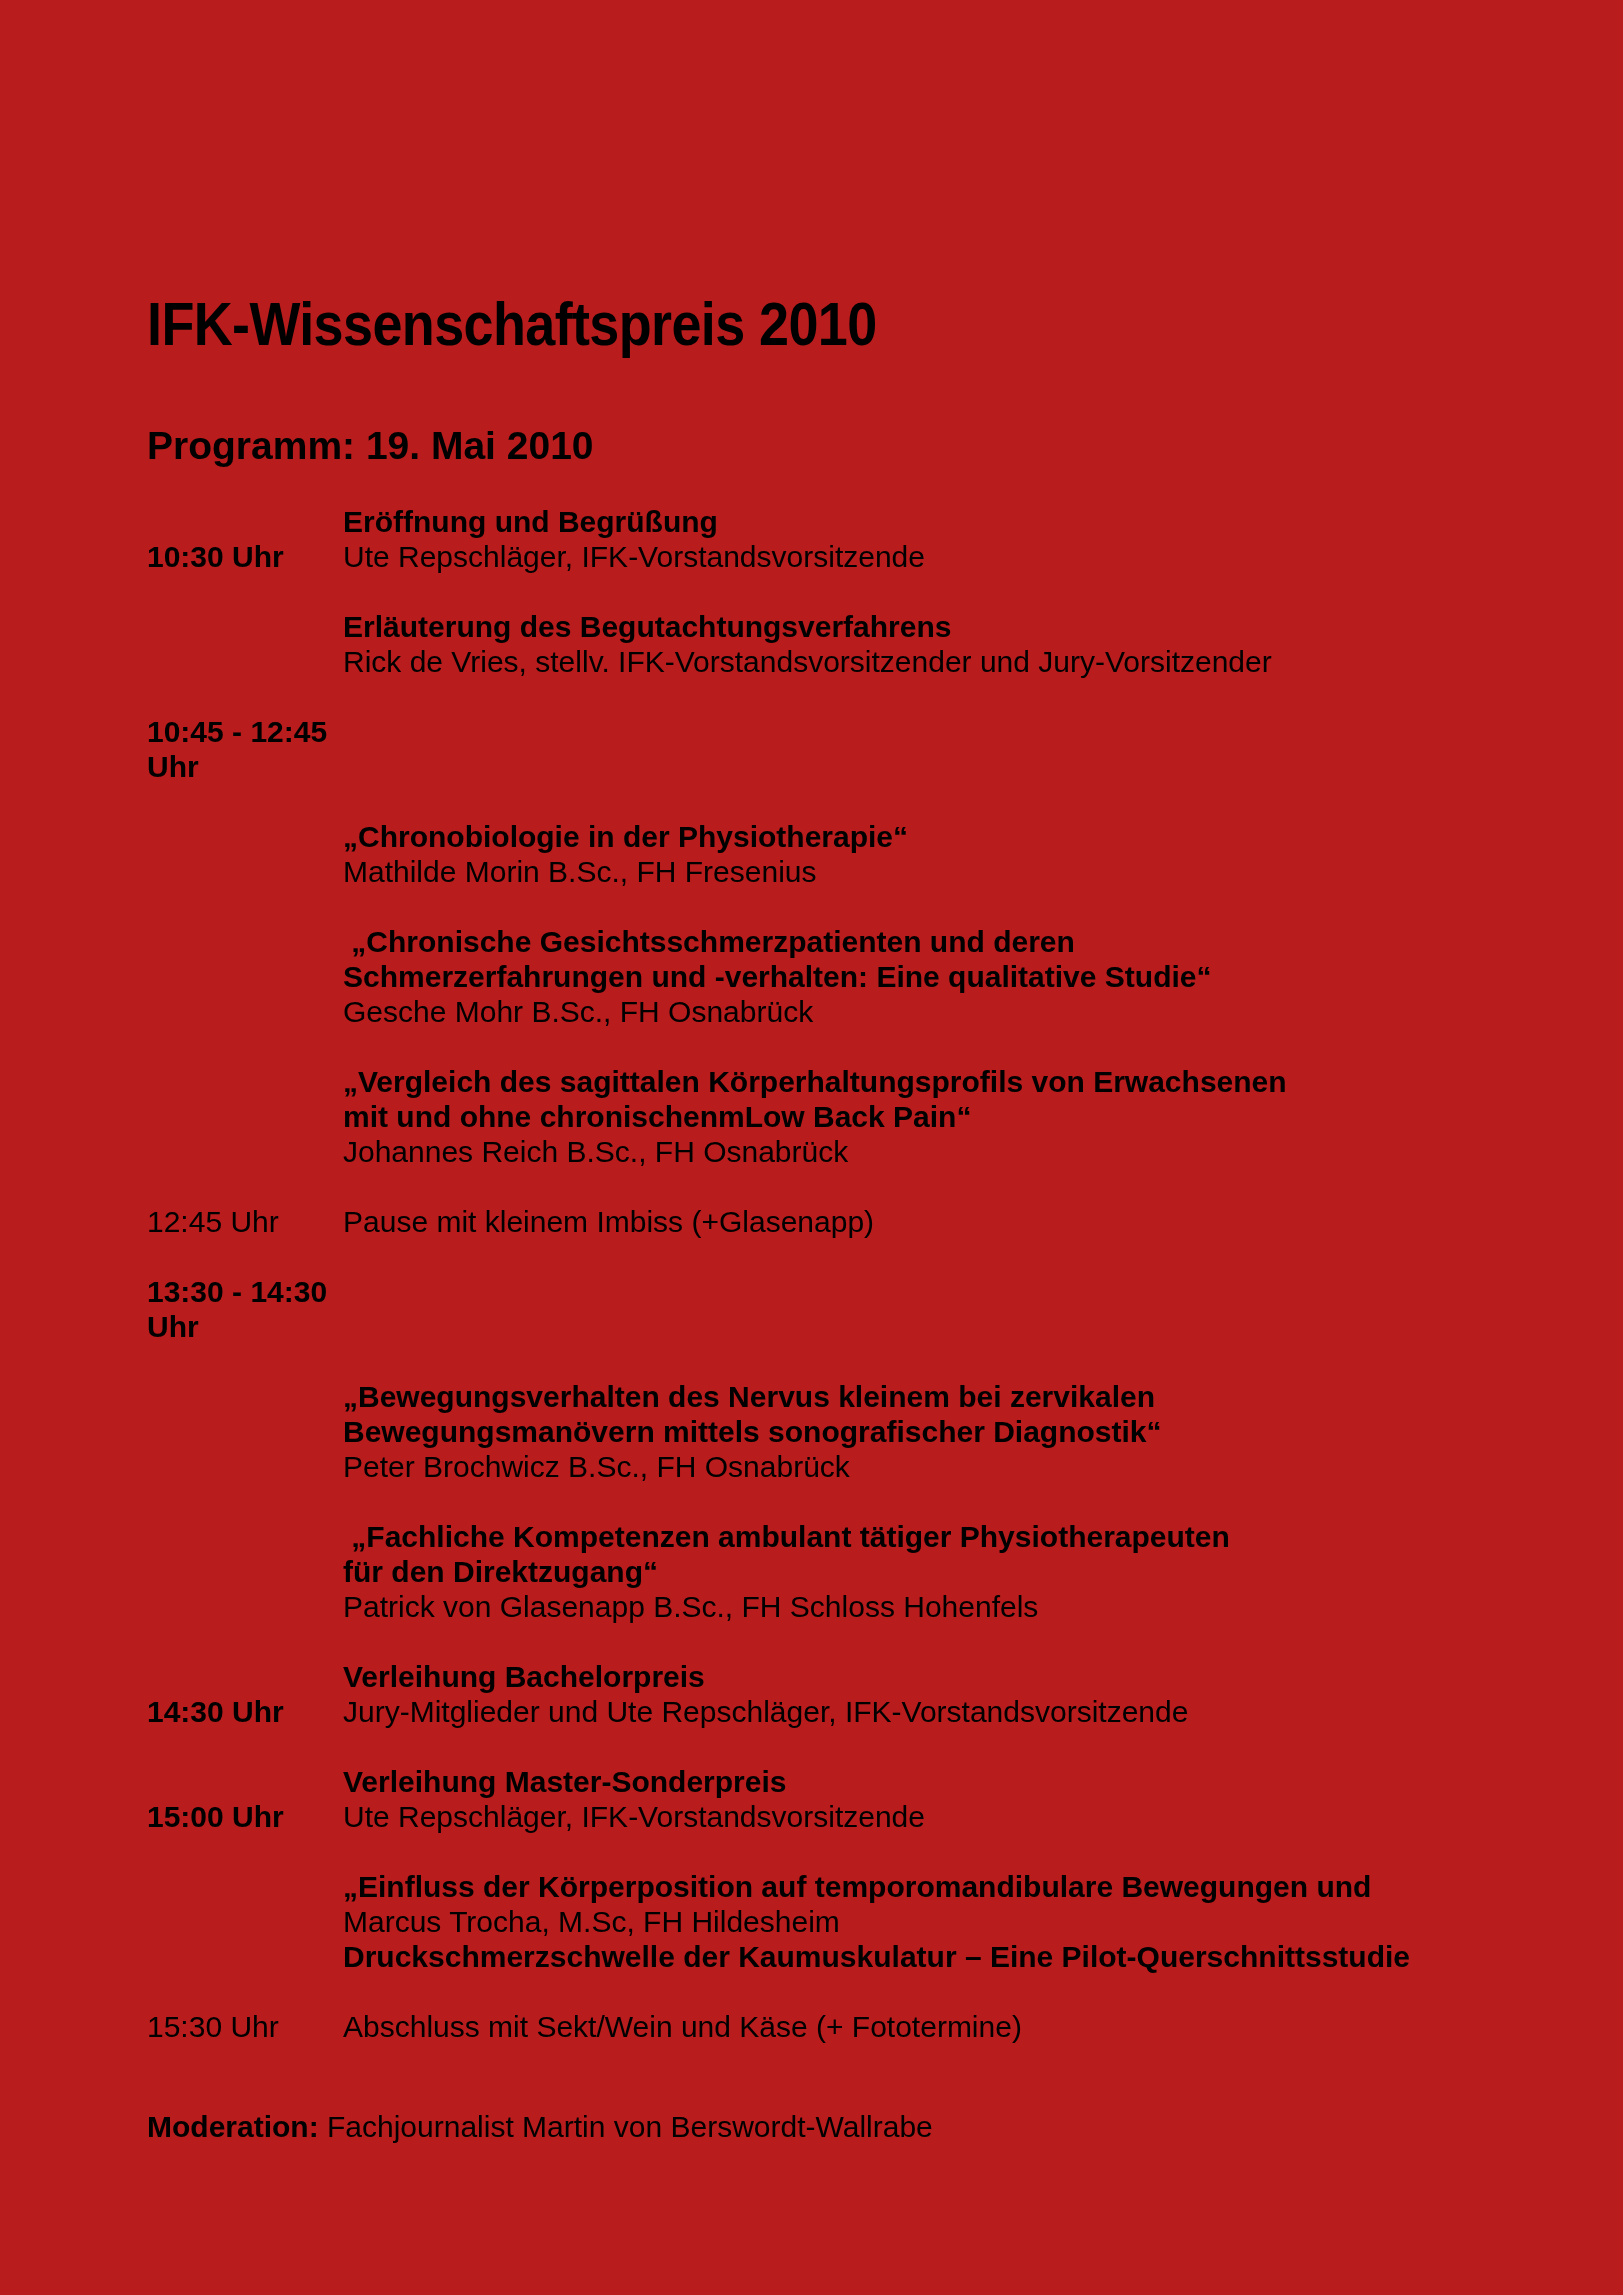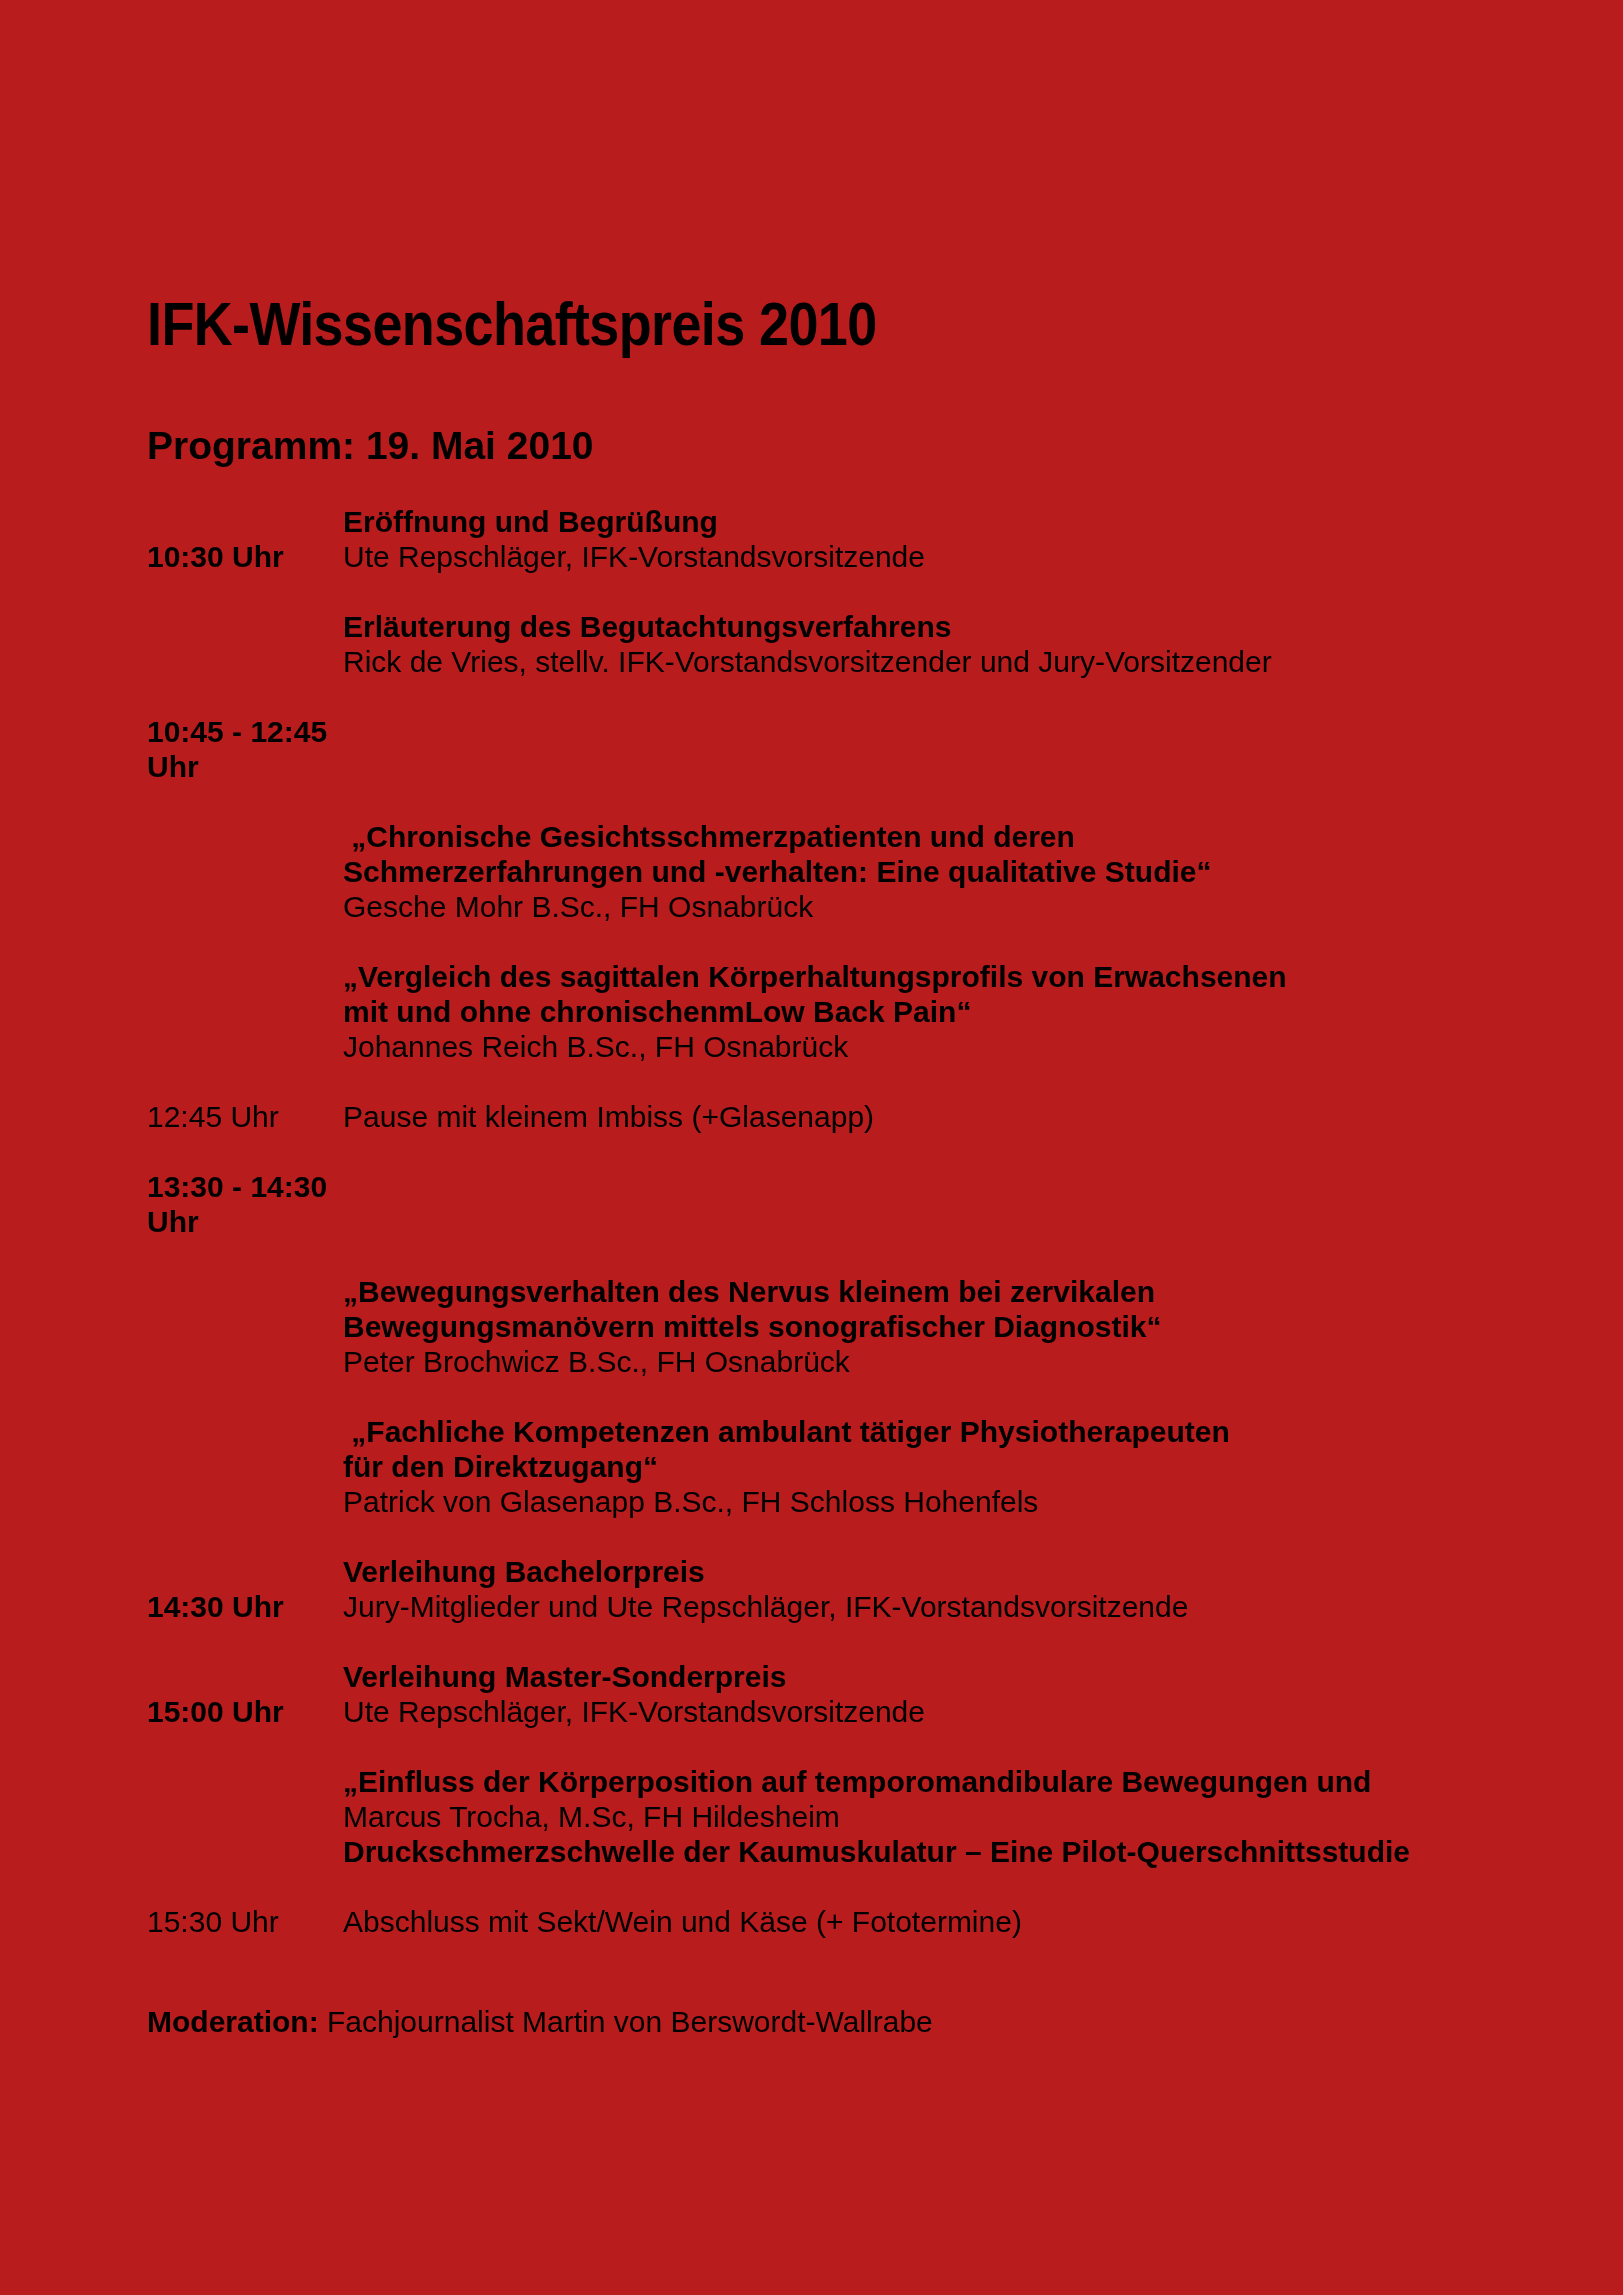--- a/index.html
+++ b/index.html
@@ -89,20 +89,27 @@
         <div class="line b">Erläuterung des Begutachtungsverfahrens</div>
         <div class="line">Rick de Vries, stellv. IFK-Vorstandsvorsitzender und Jury-Vorsitzender</div>
       </div>
     </div>
 
     <div class="row">
       <div class="time b">10:45 - 12:45 Uhr</div>
     </div>
 
 
+    <div class="row">
+      <div class="time"></div>
+      <div class="lines">
+        <div class="line b">„Chronobiologie in der Physiotherapie“</div>
+        <div class="line">Mathilde Morin B.Sc., FH Fresenius</div>
+      </div>
+    </div>
 
     <div class="row">
       <div class="time"></div>
       <div class="lines">
         <div class="line b"> „Chronische Gesichtsschmerzpatienten und deren</div>
         <div class="line b">Schmerzerfahrungen und -verhalten: Eine qualitative Studie“</div>
         <div class="line">Gesche Mohr B.Sc., FH Osnabrück</div>
       </div>
     </div>
 

